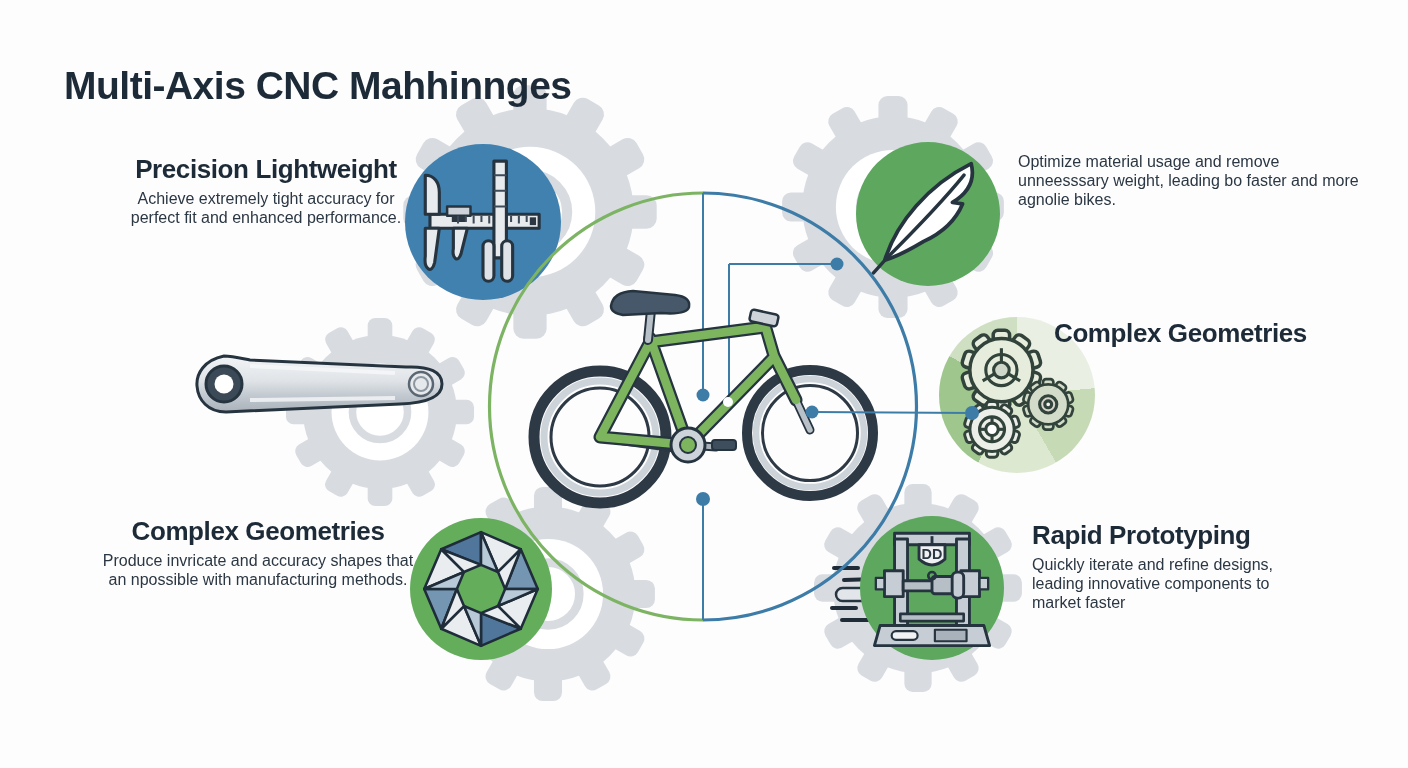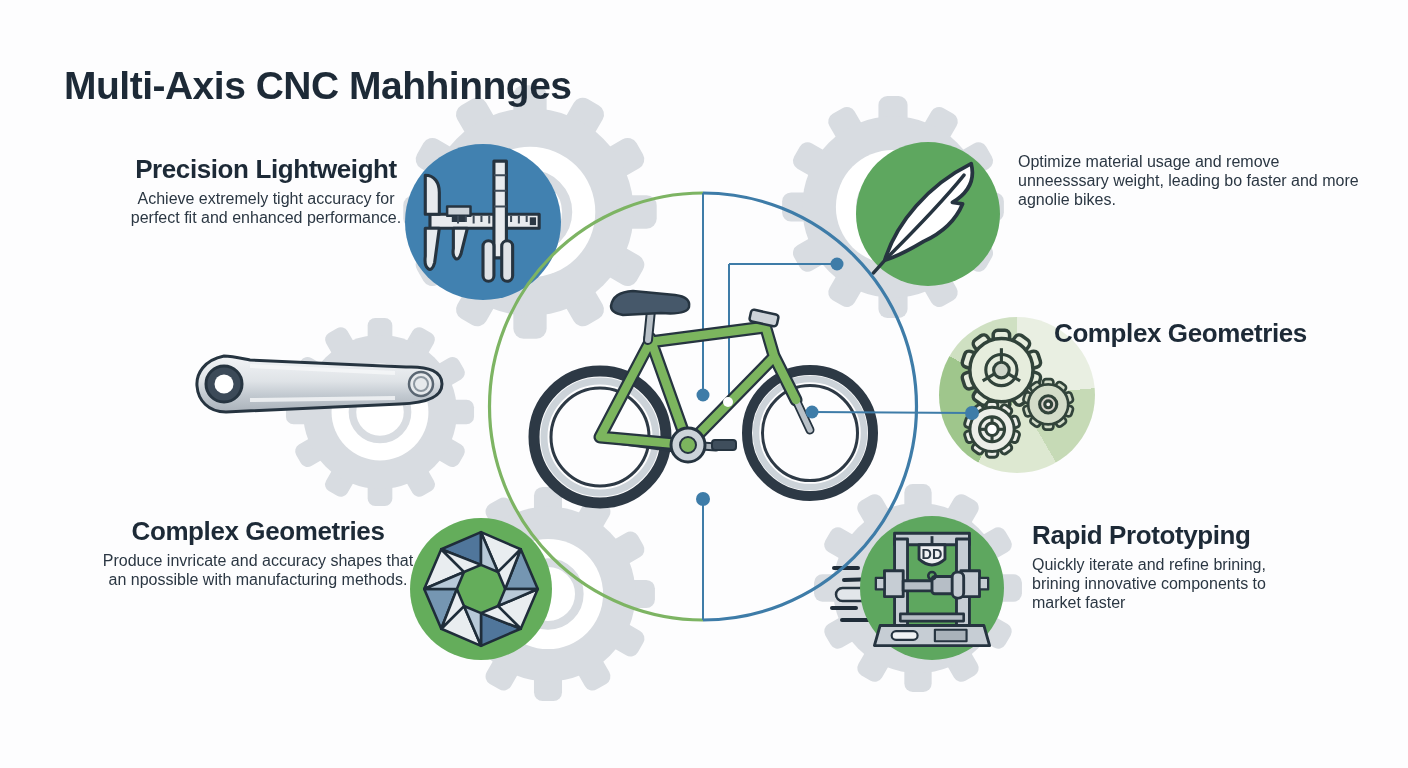--- a/index.html
+++ b/index.html
@@ -294,16 +294,16 @@
     <h3>Complex Geometries</h3>
   </section>
 
   <section class="abs feature f-complex-left">
     <h3>Complex Geometries</h3>
     <p>Produce invricate and accuracy shapes that an npossible with manufacturing methods.</p>
   </section>
 
   <section class="abs feature f-rapid">
     <h3>Rapid Prototyping</h3>
-    <p>Quickly iterate and refine brining, brining innovative components to market faster</p>
+    <p>Quickly iterate and refine designs, leading innovative components to market faster</p>
   </section>
 
 </div>
 
 </body></html>

